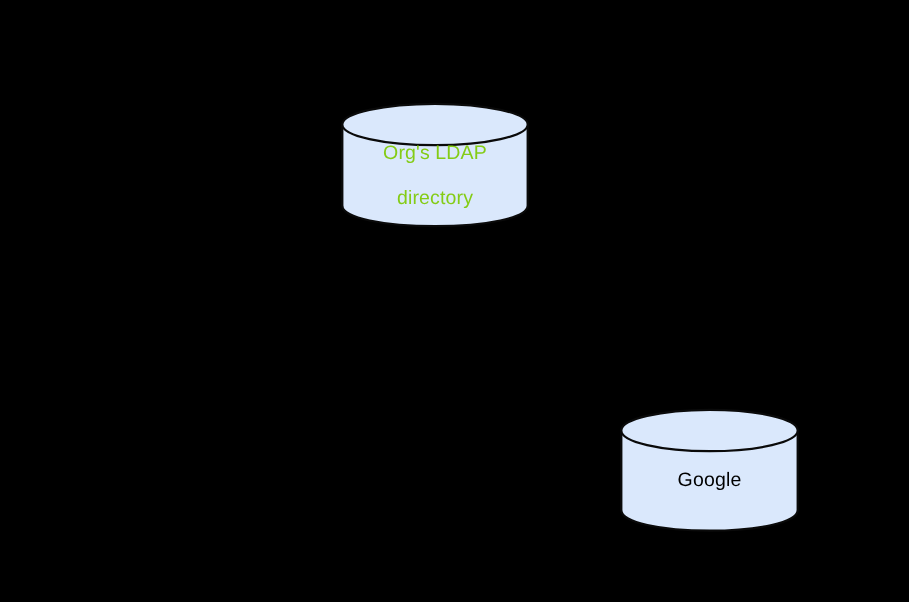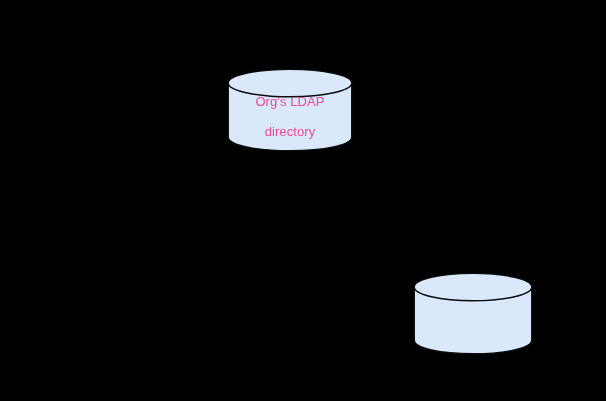--- a/index.html
+++ b/index.html
@@ -44,25 +44,26 @@
 </head>
 <body>
 
 <div id="canvas" style="width: 606px; height: 401px; background: rgb(0, 0, 0);">
 
   <div class="cylinder" id="node-ldap" style="left: 227px; top: 68px; width: 126px; height: 84px;">
     <svg viewBox="0 0 126 84" preserveAspectRatio="none">
       <path class="cyl-body" d="M 1.2 15 L 1.2 69 C 1.2 77.3 29.4 82.8 63 82.8 C 96.6 82.8 124.8 77.3 124.8 69 L 124.8 15 Z" fill="#dae8fc" stroke="#0a0a0a" stroke-width="1.5"></path>
       <ellipse class="cyl-top" cx="63" cy="15" rx="61.8" ry="13.8" fill="#dae8fc" stroke="#0a0a0a" stroke-width="1.5"></ellipse>
     </svg>
-    <div class="cyl-label" id="label-ldap" style="color: #ec4899; top: 18.5px;">Org's LDAP
+    <div class="cyl-label" id="label-ldap" style="color: #84cc16; top: 18.5px;">Org's LDAP
 directory</div>
   </div>
 
 
   <div class="cylinder" id="node-google" style="left: 413px; top: 272px; width: 120px; height: 83px;">
     <svg viewBox="0 0 120 83" preserveAspectRatio="none">
       <path class="cyl-body" d="M 1.2 15 L 1.2 68 C 1.2 76.3 27.9 81.8 60 81.8 C 92.1 81.8 118.8 76.3 118.8 68 L 118.8 15 Z" fill="#dae8fc" stroke="#0a0a0a" stroke-width="1.5"></path>
       <ellipse class="cyl-top" cx="60" cy="15" rx="58.8" ry="13.8" fill="#dae8fc" stroke="#0a0a0a" stroke-width="1.5"></ellipse>
     </svg>
+    <div class="cyl-label" id="label-google" style="color: rgb(0, 0, 0); top: 33px;">Google</div>
   </div>
 
 </div>
 
 </body></html>

